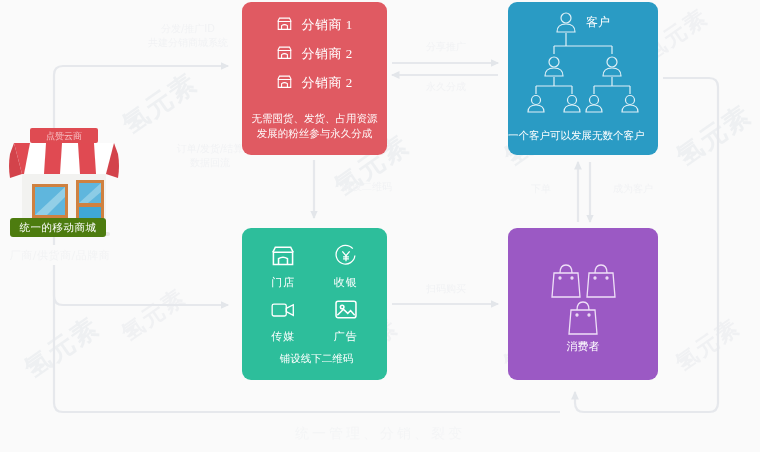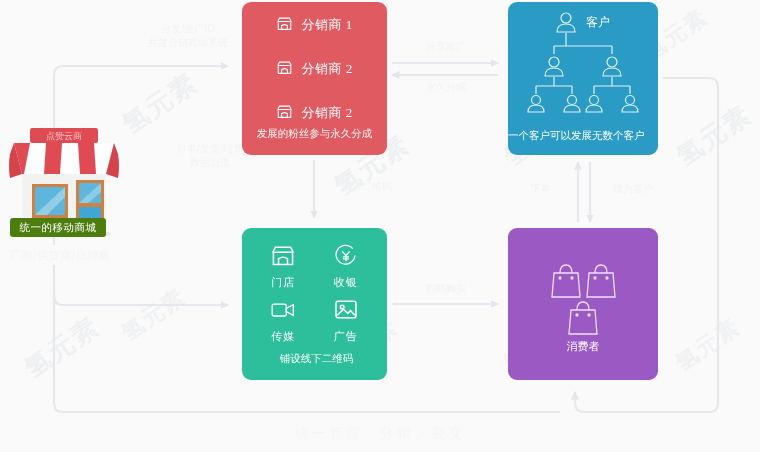--- a/index.html
+++ b/index.html
@@ -36,21 +36,21 @@
     box-sizing:border-box;
   }
   .card-red{left:242px;top:2px;width:145px;height:153px;background:#e05a62;font-family:Liberation Serif, serif;}
   .card-blue{left:508px;top:2px;width:150px;height:153px;background:#2a9bc4;}
   .card-green{left:242px;top:228px;width:145px;height:152px;background:#2dbe9b;}
   .card-purple{left:508px;top:228px;width:150px;height:152px;background:#9b59c4;}
 
   
   .dist-row{
     display:flex;align-items:center;justify-content:center;
-    gap:8px;height:26px;margin-top:18px;
+    gap:8px;height:26px;margin-top:3px;
   }
   .dist-row:first-child{margin-top:10px;}
   .dist-label{font-size:13px;color:#fff;letter-spacing:.5px;}
   .red-cap{
     position:absolute;left:0;right:0;bottom:14px;
     text-align:center;font-size:10.5px;line-height:15px;
     color:#fff;opacity:.97;
   }
 
   
@@ -220,20 +220,21 @@
       <span>
         <svg width="17" height="15" viewBox="0 0 20 18" fill="none" stroke="#fff" stroke-width="1.3">
           <path d="M2.5,6.5 L17.5,6.5 L17.5,16 L2.5,16 Z"></path>
           <path d="M2,6.5 L4,2.5 L16,2.5 L18,6.5"></path>
           <path d="M6.5,16 L6.5,11.5 Q10,9.2 13.5,11.5 L13.5,16"></path>
         </svg>
       </span>
       <span class="dist-label">分销商 2</span>
     </div>
     <div class="red-cap">
+      <div>无需囤货、发货、占用资源</div>
       <div>发展的粉丝参与永久分成</div>
     </div>
   </div>
 
   <div class="card card-blue">
     <div class="blue-inner">
       <svg width="150" height="125" viewBox="0 0 150 125" xmlns="http://www.w3.org/2000/svg">
         <g fill="none" stroke="#dff0f7" stroke-width="1.2">
 
           <circle cx="58" cy="16" r="5"></circle>

